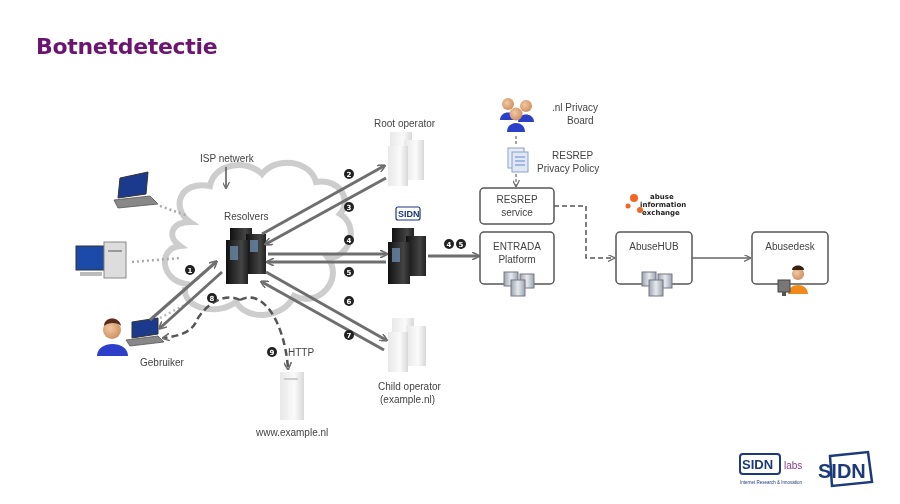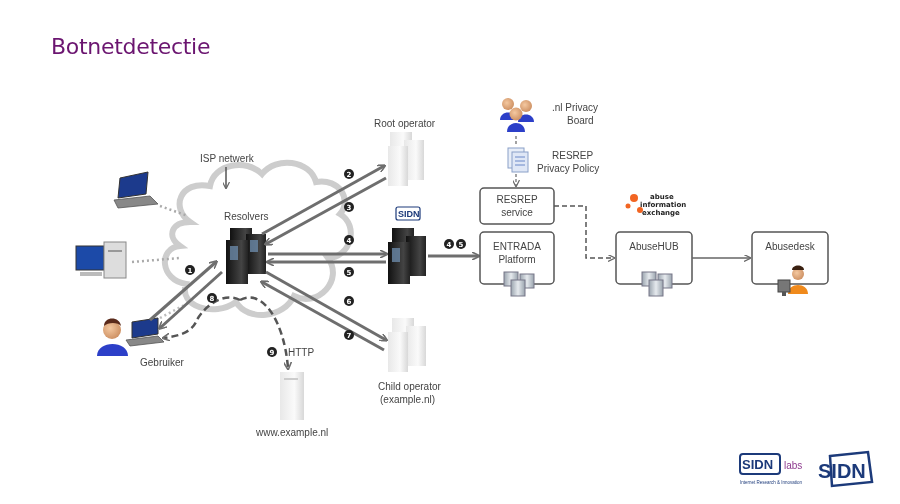--- a/index.html
+++ b/index.html
@@ -1,17 +1,17 @@
 <!DOCTYPE html>
 <html><head>
 <meta charset="utf-8">
 <style>
   html,body{margin:0;padding:0;background:#fff;}
   body{width:900px;height:504px;position:relative;overflow:hidden;font-family:"Liberation Sans",sans-serif;}
-  #title{position:absolute;left:51px;top:34px;font-size:22px;color:#6b1570;font-family:"DejaVu Sans",sans-serif;letter-spacing:-0.3px;}
+  #title{position:absolute;left:36px;top:34px;font-size:22px;color:#6b1570;font-family:"DejaVu Sans",sans-serif;letter-spacing:-0.3px;font-weight:bold;}
   svg#diagram{position:absolute;left:0;top:0;}
   .lbl{font-family:"Liberation Sans",sans-serif;font-size:10px;fill:#444;}
   .boxlbl{font-family:"Liberation Sans",sans-serif;font-size:10px;fill:#444;}
   .num{font-family:"DejaVu Sans",sans-serif;font-size:7px;font-weight:bold;fill:#fff;}
 </style>
 </head>
 <body>
 
 <div id="title">Botnetdetectie</div>
 

